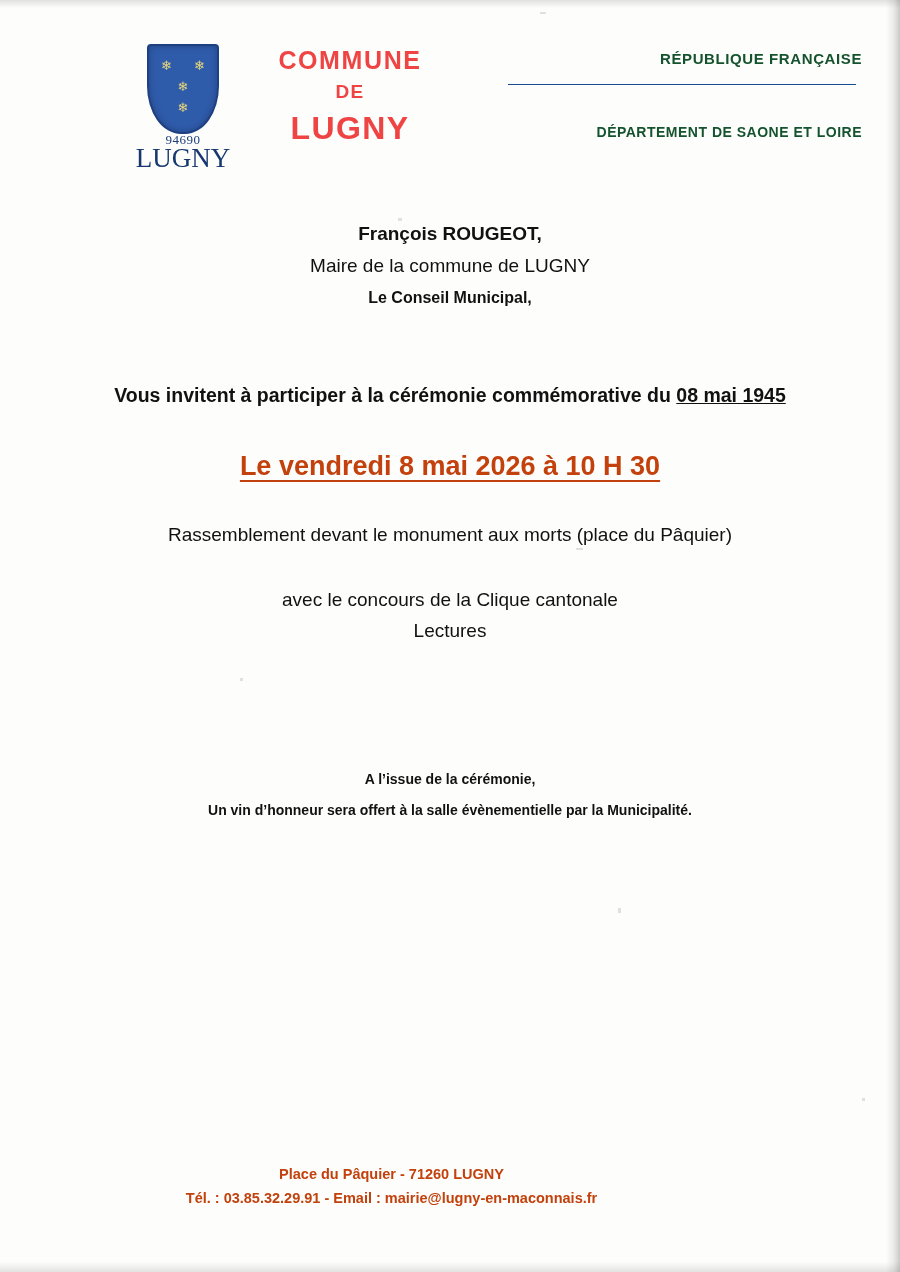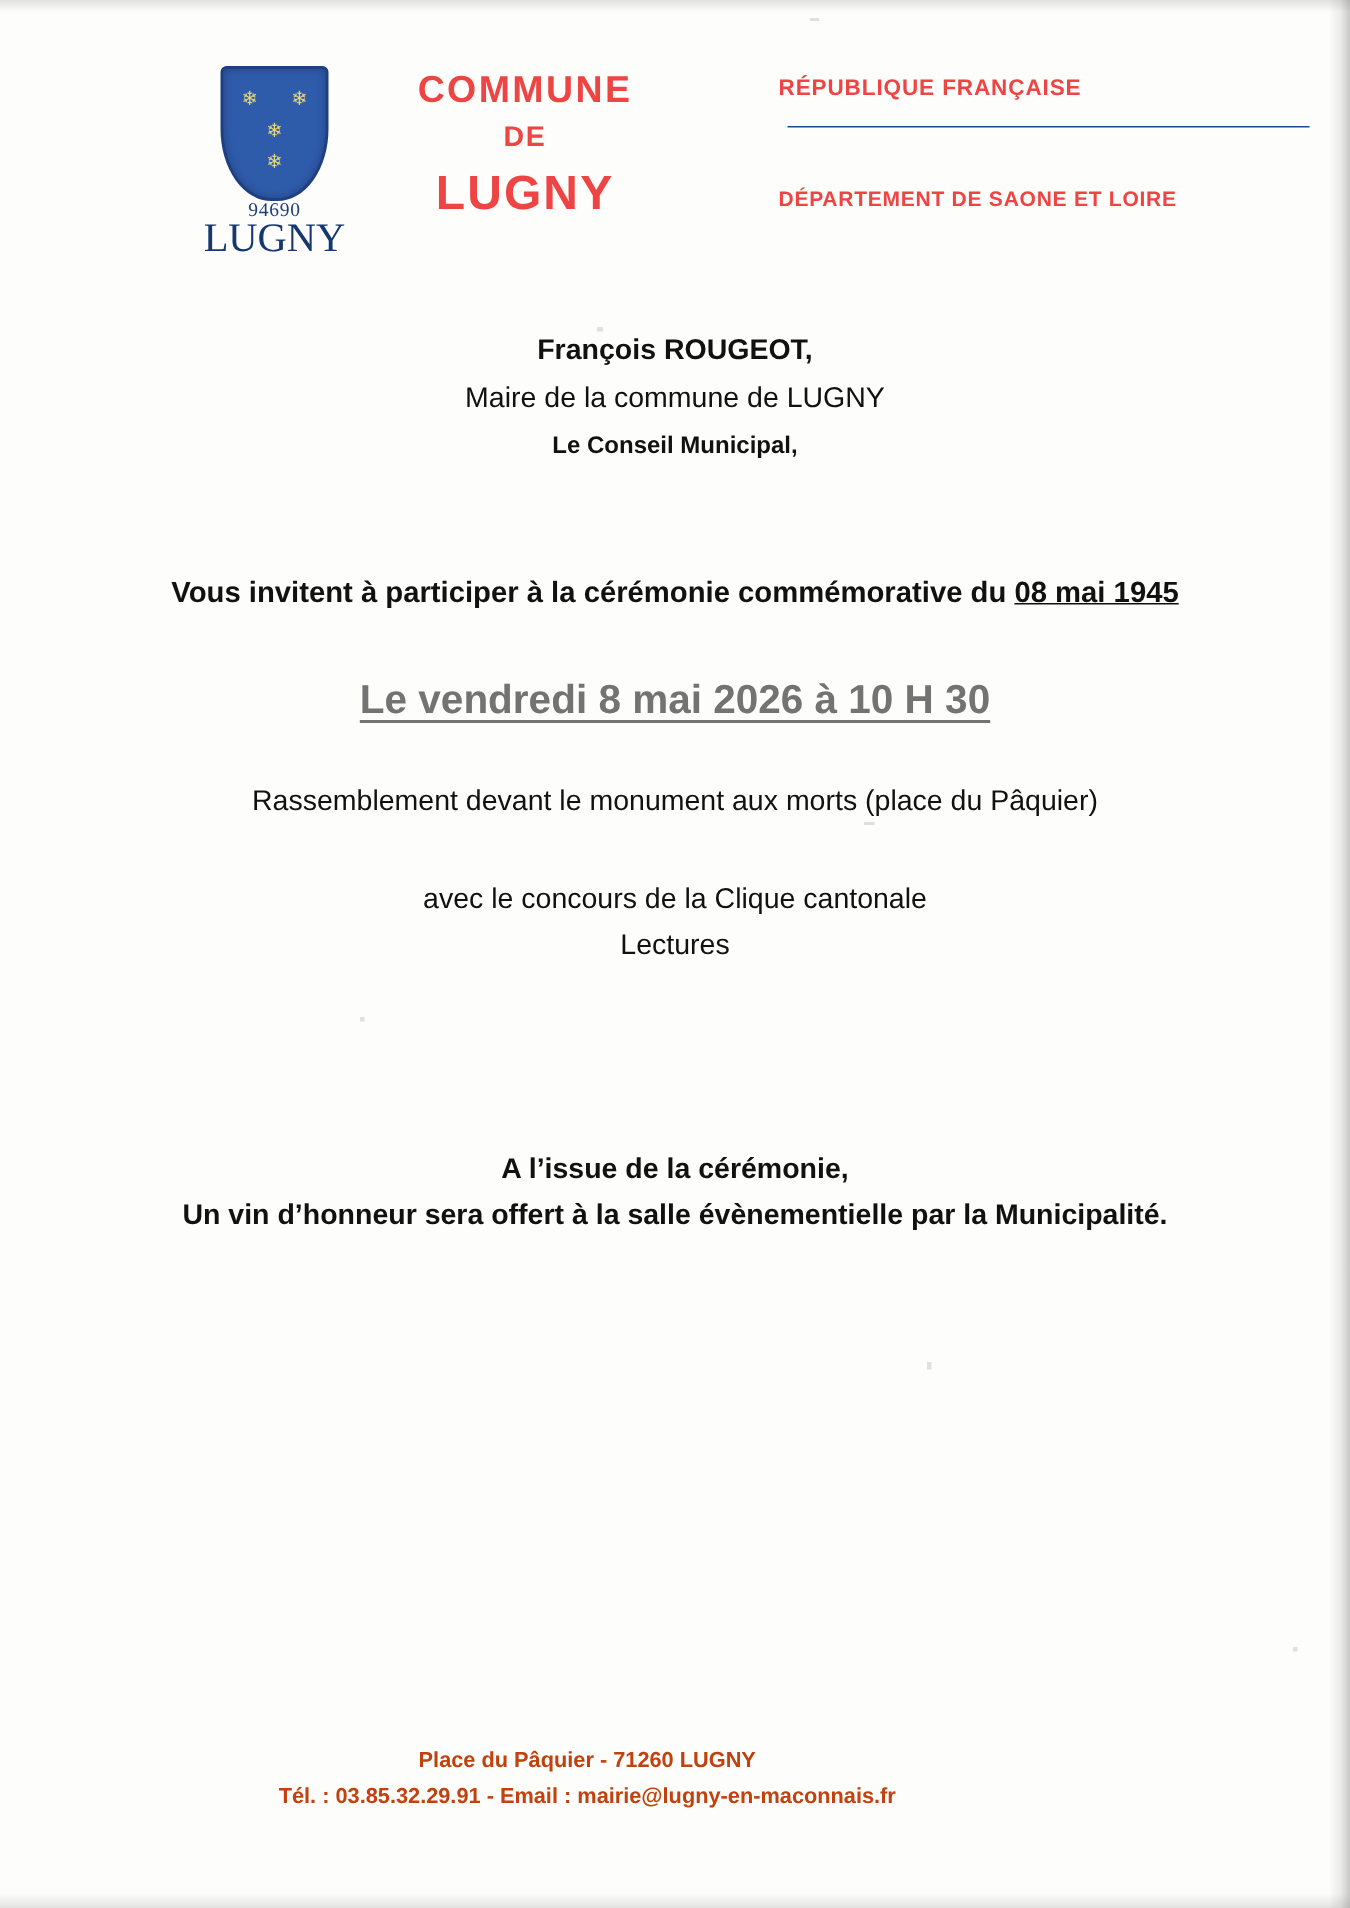--- a/index.html
+++ b/index.html
@@ -124,25 +124,25 @@
     line-height: 32px;
   }
   .commune-line3 {
     font-size: 32px;
     letter-spacing: 1.4px;
     line-height: 40px;
   }
 
   .republic-block {
     position: absolute;
-    left: 519px;
+    left: 502px;
     top: 18px;
     width: 360px;
-    text-align: left;
-    color: #ef4444;
+    text-align: right;
+    color: #14532d;
   }
   .republic-line {
     font-size: 15px;
     font-weight: bold;
     letter-spacing: 0.6px;
     line-height: 22px;
   }
   .republic-rule {
     height: 1px;
     background: #1b4b8f;
@@ -186,41 +186,41 @@
     font-size: 19.5px;
     font-weight: bold;
     line-height: 30px;
   }
   .invite u { text-decoration: underline; }
 
   .date-line {
     margin-top: 38px;
     font-size: 27px;
     font-weight: bold;
-    color: #737373;
+    color: #c2410c;
     text-decoration: underline;
     text-underline-offset: 5px;
     line-height: 36px;
   }
 
   .gathering {
     margin-top: 36px;
     font-size: 19px;
     line-height: 30px;
   }
 
   .readings {
     margin-top: 34px;
     font-size: 19px;
     line-height: 31px;
   }
 
   .closing {
     margin-top: 118px;
-    font-size: 19px;
+    font-size: 14px;
     font-weight: bold;
     line-height: 31px;
   }
 
   
   .footer {
     position: absolute;
     left: 0;
     bottom: 62px;
     width: 783px;

